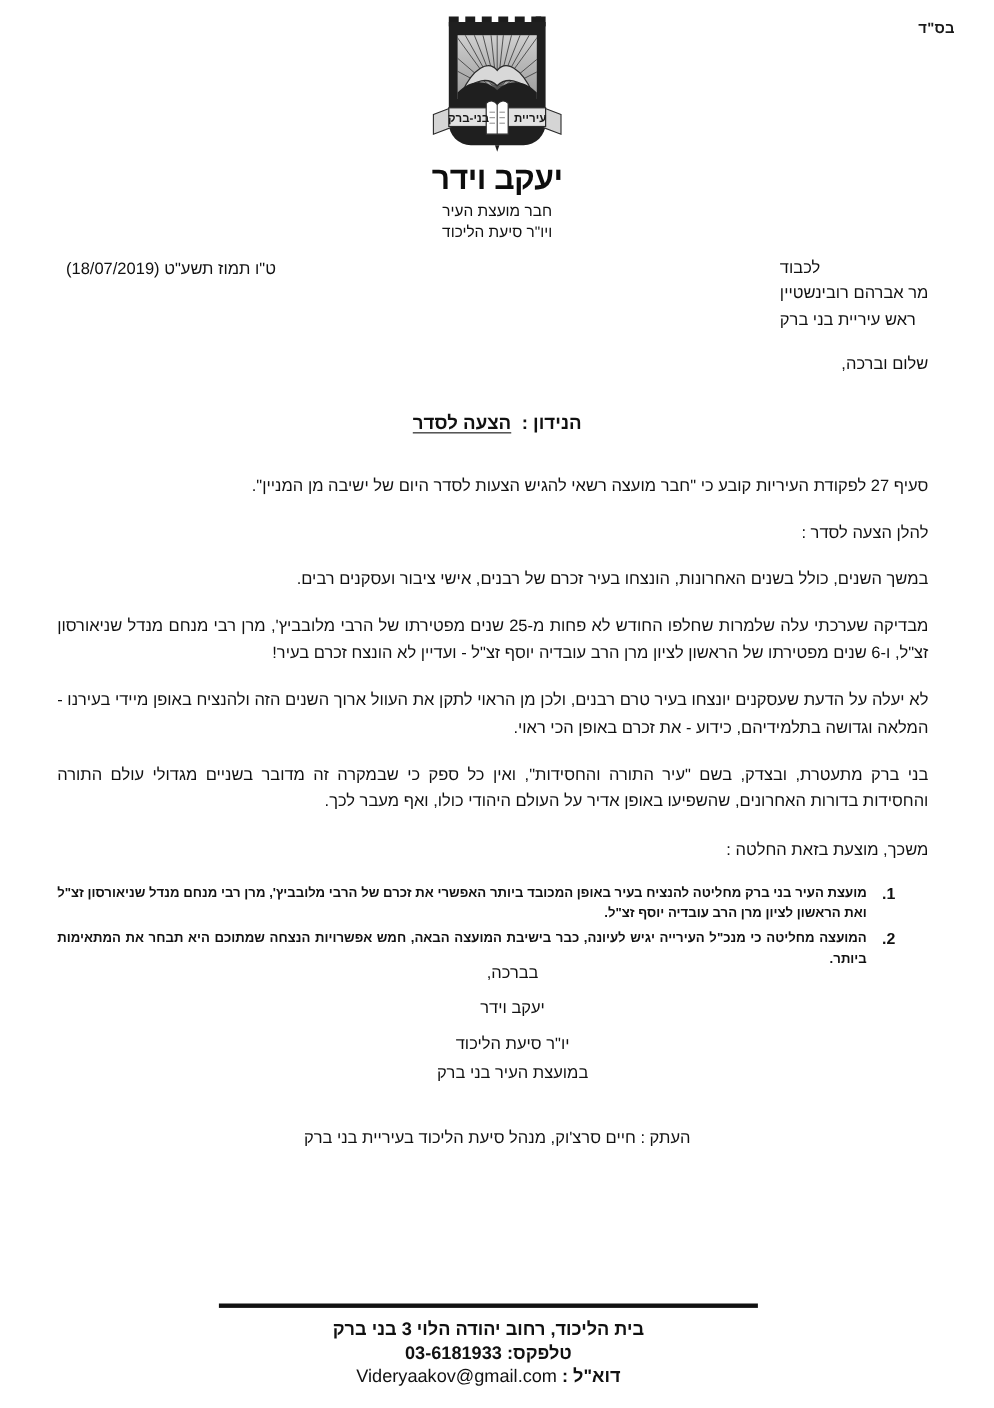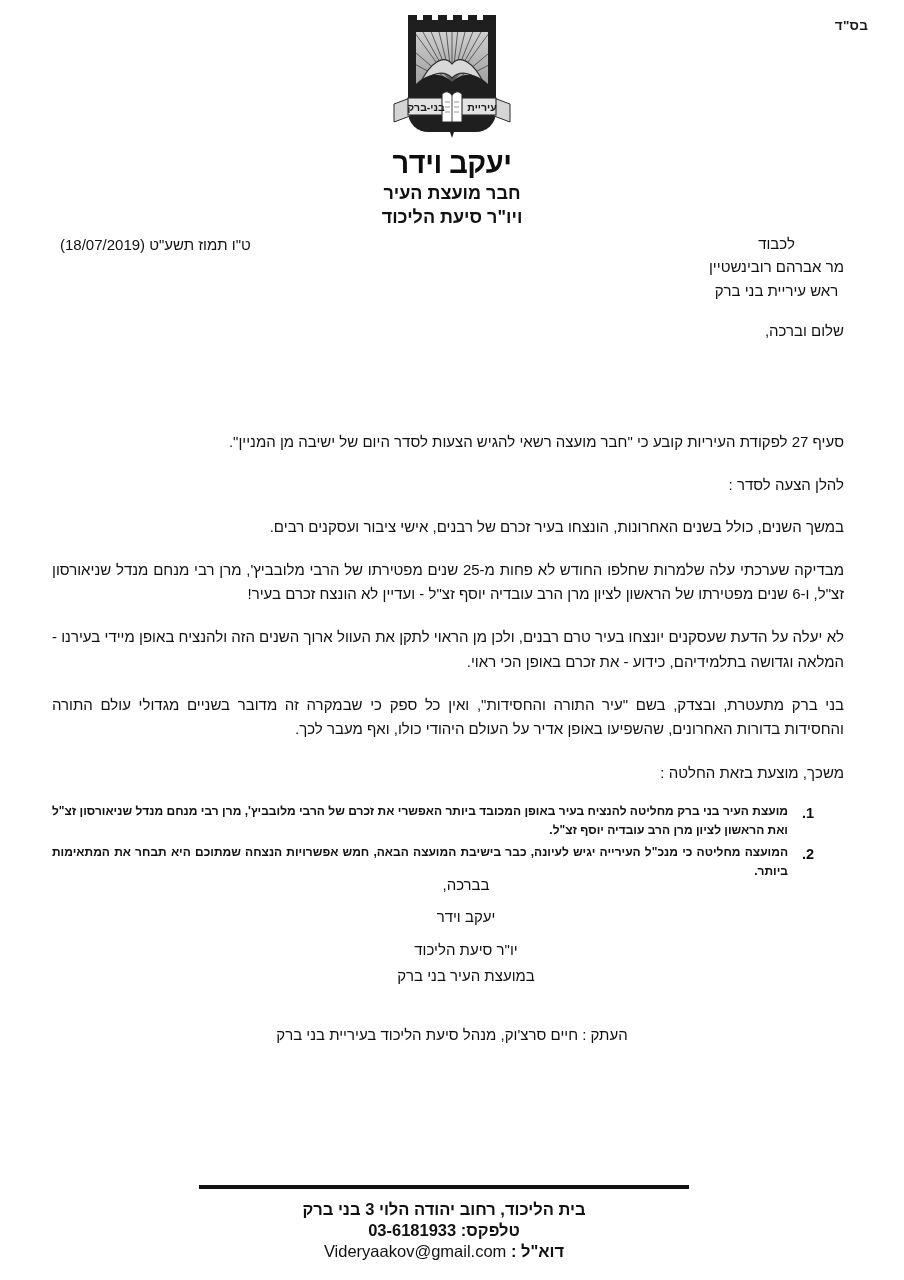--- a/index.html
+++ b/index.html
@@ -50,41 +50,41 @@
   .lh-name {
     margin-top: 8px;
     font-size: 29px;
     font-weight: 700;
     letter-spacing: -0.5px;
     line-height: 1.05;
     color: #0d0d0d;
   }
   .lh-role {
     margin-top: 4px;
-    font-size: 18px;
-    font-weight: 700;
+    font-size: 14px;
+    font-weight: 400;
     line-height: 1.3;
     color: #111111;
     text-align: center;
   }
 
   
   .meta-row {
     position: absolute;
     top: 232px;
     right: 60px;
     left: 60px;
     display: flex;
     justify-content: space-between;
     align-items: flex-start;
   }
   .addressee {
     font-size: 15px;
     line-height: 1.55;
-    text-align: center;
+    text-align: left;
   }
   .date {
     font-size: 15px;
     line-height: 1.55;
     padding-top: 1px;
     white-space: nowrap;
   }
 
   
   .greeting {
@@ -292,20 +292,24 @@
     <div class="addressee">
       <div>לכבוד</div>
       <div>מר אברהם רובינשטיין</div>
       <div>ראש עיריית בני ברק</div>
     </div>
     <div class="date">ט"ו תמוז תשע"ט (18/07/2019)</div>
   </div>
 
   <div class="greeting">שלום וברכה,</div>
 
+  <div class="subject">
+    <span class="subj-label">הנידון :</span>
+    <span>&nbsp;</span><span class="subj-value">הצעה לסדר</span>
+  </div>
 
   <div class="body">
     <p>סעיף 27 לפקודת העיריות קובע כי "חבר מועצה רשאי להגיש הצעות לסדר היום של ישיבה מן המניין".</p>
     <p class="tight">להלן הצעה לסדר :</p>
     <p>במשך השנים, כולל בשנים האחרונות, הונצחו בעיר זכרם של רבנים, אישי ציבור ועסקנים רבים.</p>
     <p>מבדיקה שערכתי עלה שלמרות שחלפו החודש לא פחות מ-25 שנים מפטירתו של הרבי מלובביץ', מרן רבי מנחם מנדל שניאורסון זצ"ל, ו-6 שנים מפטירתו של הראשון לציון מרן הרב עובדיה יוסף זצ"ל - ועדיין לא הונצח זכרם בעיר!</p>
     <p>לא יעלה על הדעת שעסקנים יונצחו בעיר טרם רבנים, ולכן מן הראוי לתקן את העוול ארוך השנים הזה ולהנציח באופן מיידי בעירנו - המלאה וגדושה בתלמידיהם, כידוע - את זכרם באופן הכי ראוי.</p>
     <p>בני ברק מתעטרת, ובצדק, בשם "עיר התורה והחסידות", ואין כל ספק כי שבמקרה זה מדובר בשניים מגדולי עולם התורה והחסידות בדורות האחרונים, שהשפיעו באופן אדיר על העולם היהודי כולו, ואף מעבר לכך.</p>
     <p class="tight">משכך, מוצעת בזאת החלטה :</p>
 

